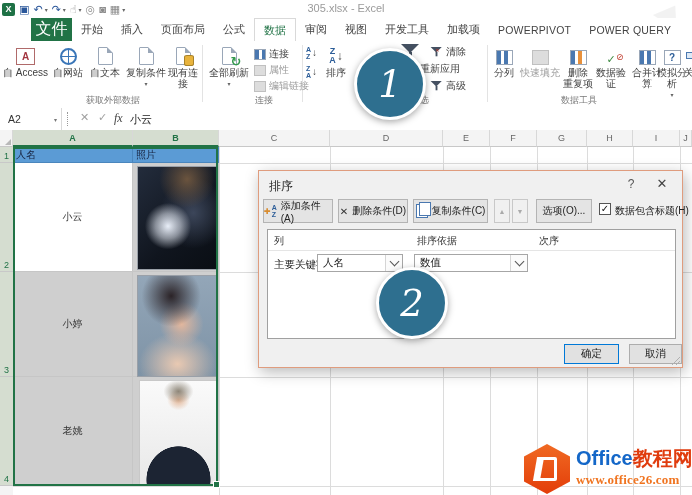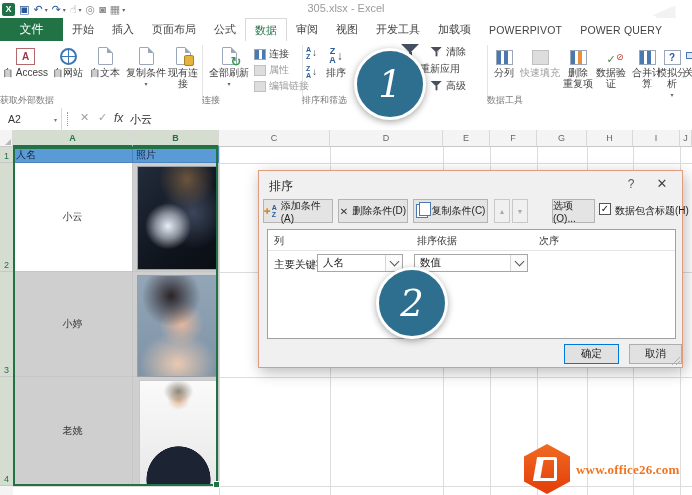--- a/index.html
+++ b/index.html
@@ -11,29 +11,29 @@
   .xlogo{width:13px;height:13px;background:#1e7145;color:#fff;font-size:9px;font-weight:bold;
          display:flex;align-items:center;justify-content:center;border-radius:2px;}
   .qicon{font-size:11px;color:#2b579a;line-height:14px;}
   .qgray{color:#8a8a8a;}
   .qdrop{font-size:6px;color:#666;margin-left:-2px;}
   .wintitle{position:absolute;left:0;top:2px;width:692px;text-align:center;font-size:11px;color:#9b9b9b;pointer-events:none;}
   .faint-arrow{position:absolute;right:8px;top:4px;width:0;height:0;border-left:14px solid transparent;
          border-right:14px solid transparent;border-bottom:20px solid rgba(0,0,0,0.05);transform:rotate(32deg);}
   
   .tabrow{position:absolute;left:0;top:18px;width:692px;height:23px;background:#fff;display:flex;align-items:stretch;}
-  .tab-file{width:63px;background:#217346;color:#fff;font-size:12px;display:flex;align-items:center;justify-content:center;}
+  .tab-file{width:41px;background:#217346;color:#fff;font-size:16px;display:flex;align-items:center;justify-content:center;margin-left:31px;}
   .tab{padding:0 9px;font-size:11px;color:#444;display:flex;align-items:center;}
   .tab.upper{font-size:10.5px;letter-spacing:.2px;}
   .tab.sel{color:#217346;background:#fff;border:1px solid #d9d9d9;border-bottom:none;}
   
   .ribbon{position:absolute;left:0;top:41px;width:692px;height:67px;background:#fff;border-bottom:1px solid #d5d5d5;}
   .rsep{position:absolute;top:4px;height:57px;width:1px;background:#e3e3e3;}
   .rgroup{position:absolute;top:0;height:67px;}
-  .glabel{position:absolute;bottom:1px;left:0;width:100%;text-align:left;font-size:9px;color:#7a7a7a;white-space:nowrap;}
+  .glabel{position:absolute;bottom:1px;left:0;width:100%;text-align:center;font-size:9px;color:#7a7a7a;white-space:nowrap;padding-left:12px;}
   .bigbtn{position:absolute;top:2px;display:flex;flex-direction:column;align-items:center;
           font-size:10px;color:#3f3f3f;line-height:11px;text-align:center;cursor:default;}
   .bigbtn .ic{height:22px;display:flex;align-items:flex-end;justify-content:center;margin-bottom:2px;}
   .bigbtn .dd{font-size:6px;color:#666;margin-top:1px;}
   .srow{position:absolute;display:flex;align-items:center;gap:3px;font-size:10px;color:#3f3f3f;white-space:nowrap;}
   .dis{color:#9b9b9b;}
   
   .doc{width:13px;height:16px;background:#fff;border:1px solid #9aa7b8;border-radius:1px;position:relative;}
   .doc::before{content:"";position:absolute;right:-1px;top:-1px;border:3px solid transparent;
                border-top-color:#fff;border-right-color:#fff;border-bottom-color:#9aa7b8;border-left-color:#9aa7b8;}
@@ -66,21 +66,21 @@
   .relic{width:16px;height:13px;position:relative;}
   .relic::before,.relic::after{content:"";position:absolute;width:6px;height:5px;border:1px solid #4a78b0;background:#dce8f5;}
   .relic::before{left:0;top:0;} .relic::after{right:0;bottom:0;}
   
   .fbar{position:absolute;left:0;top:108px;width:692px;height:22px;background:#fff;border-bottom:1px solid #d9d9d9;}
   .namebox{position:absolute;left:0;top:0;width:62px;height:22px;border-right:1px solid #d9d9d9;
            font-size:10.5px;color:#333;display:flex;align-items:center;padding-left:8px;box-sizing:border-box;}
   .namebox .nb-dd{position:absolute;right:4px;font-size:6px;color:#777;}
   .fdots{position:absolute;left:67px;top:4px;height:14px;border-left:1px dotted #999;}
   .fbtn{position:absolute;top:3px;font-size:11px;color:#a0a0a0;}
-  .fxit{font-family:Liberation Sans, sans-serif;font-style:italic;color:#444;font-size:12px;}
+  .fxit{font-family:Liberation Serif, serif;font-style:italic;color:#444;font-size:12px;}
   .fval{position:absolute;left:130px;top:4px;font-size:11px;color:#222;}
   
   .sheet{position:absolute;left:0;top:130px;width:692px;height:365px;background:#fff;}
   .chead{position:absolute;top:0;height:17px;background:#f4f4f4;border-right:1px solid #d8d8d8;
          border-bottom:1px solid #c8c8c8;font-size:9px;color:#666;display:flex;align-items:center;justify-content:center;box-sizing:border-box;}
   .chead.sel{background:#d5ddd0;color:#217346;border-bottom:2px solid #217346;font-weight:bold;}
   .corner{position:absolute;left:0;top:0;width:13px;height:17px;background:#f4f4f4;border-right:1px solid #d8d8d8;
           border-bottom:1px solid #c8c8c8;box-sizing:border-box;}
   .corner::after{content:"";position:absolute;right:1px;bottom:1px;border-left:6px solid transparent;border-bottom:6px solid #b8b8b8;}
   .rhead{position:absolute;left:0;width:13px;background:#d5ddd0;border-bottom:1px solid #c8c8c8;box-sizing:border-box;
@@ -445,21 +445,21 @@
     <div class="tbtn" style="left:154px;width:75px">
       <span class="copyic"></span>
       <span>复制条件(C)</span>
     </div>
     <div class="tbtn mini" style="left:235px">
       <span>▲</span>
     </div>
     <div class="tbtn mini" style="left:253px">
       <span>▼</span>
     </div>
-    <div class="tbtn" style="left:293px;width:43px">
+    <div class="tbtn" style="left:277px;width:56px">
       <span>选项(O)...</span>
     </div>
     <div class="cb">
       <span>✓</span>
     </div>
     <div class="cblabel">数据包含标题(H)</div>
 
     <div class="listarea">
       <div class="lhdr" style="left:6px">列</div>
       <div class="lhdr" style="left:149px">排序依据</div>
@@ -486,17 +486,20 @@
   </div>
 
   <div class="callout" style="left:354px;top:48px">1</div>
   <div class="callout" style="left:376px;top:267px">2</div>
 
   <div class="wm">
     <div class="hex">
         <div class="door"></div>
       </div>
     <div class="wmtext">
+      <div class="wmline1">
+        <span class="wm-office">Office</span><span class="wm-suffix">教程网</span>
+      </div>
       <div class="wmurl">www.office26.com</div>
     </div>
   </div>
 
 </div>
 
 </body></html>

